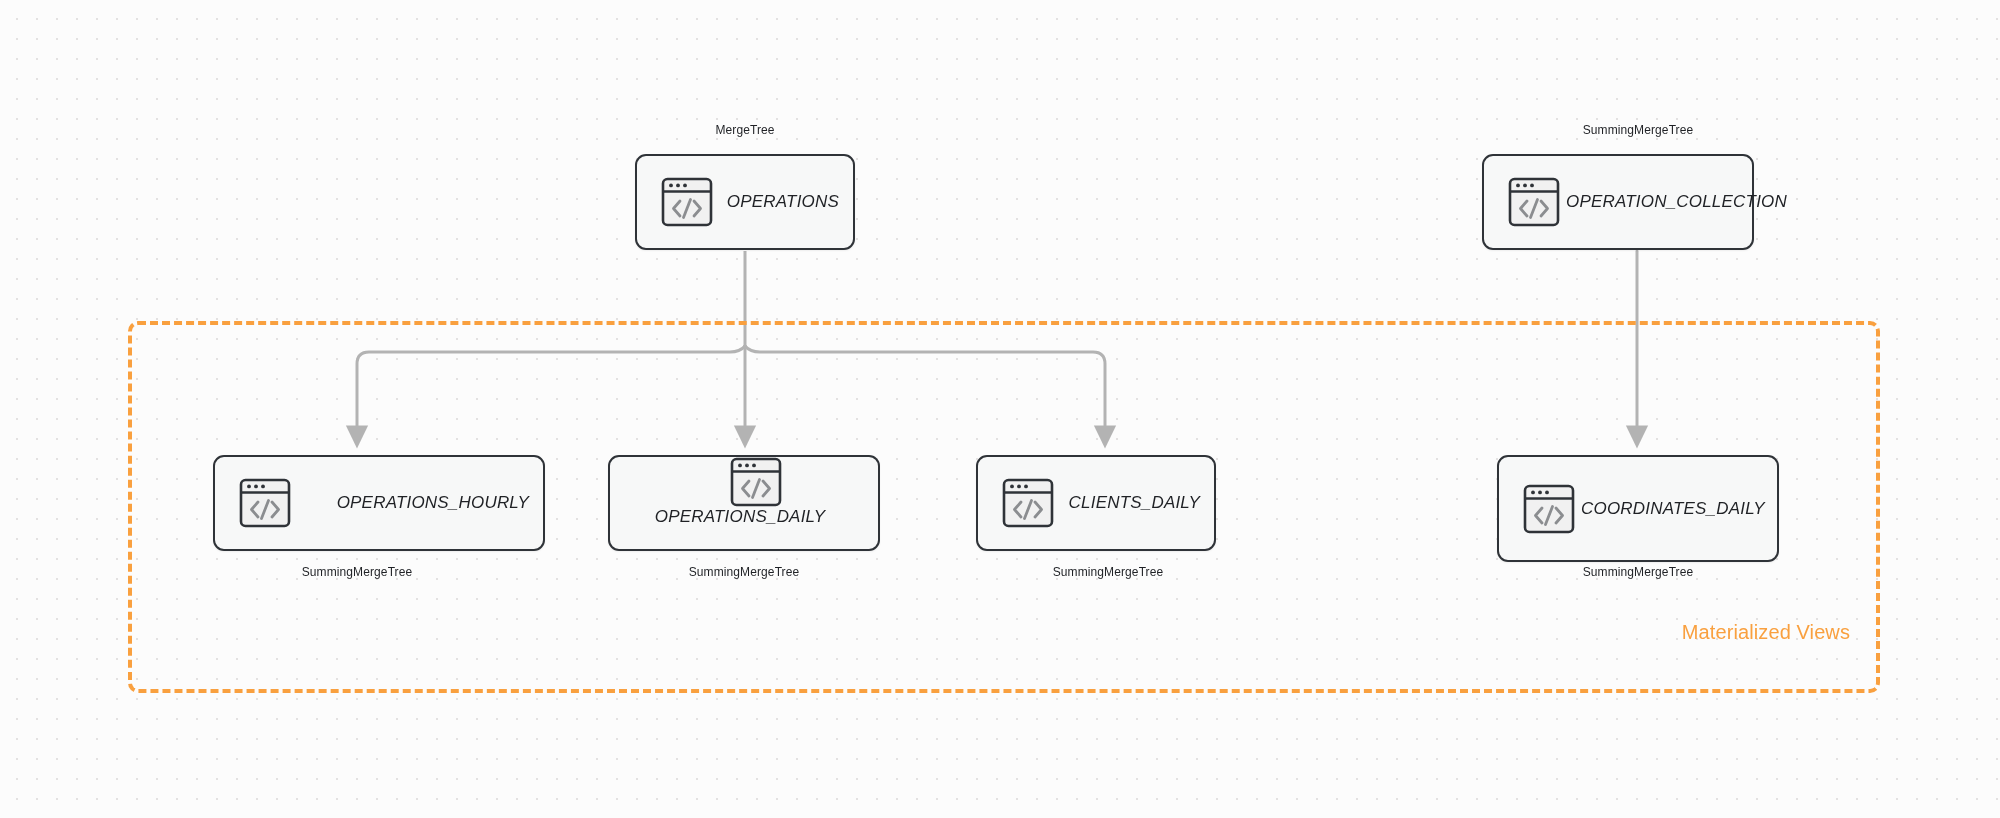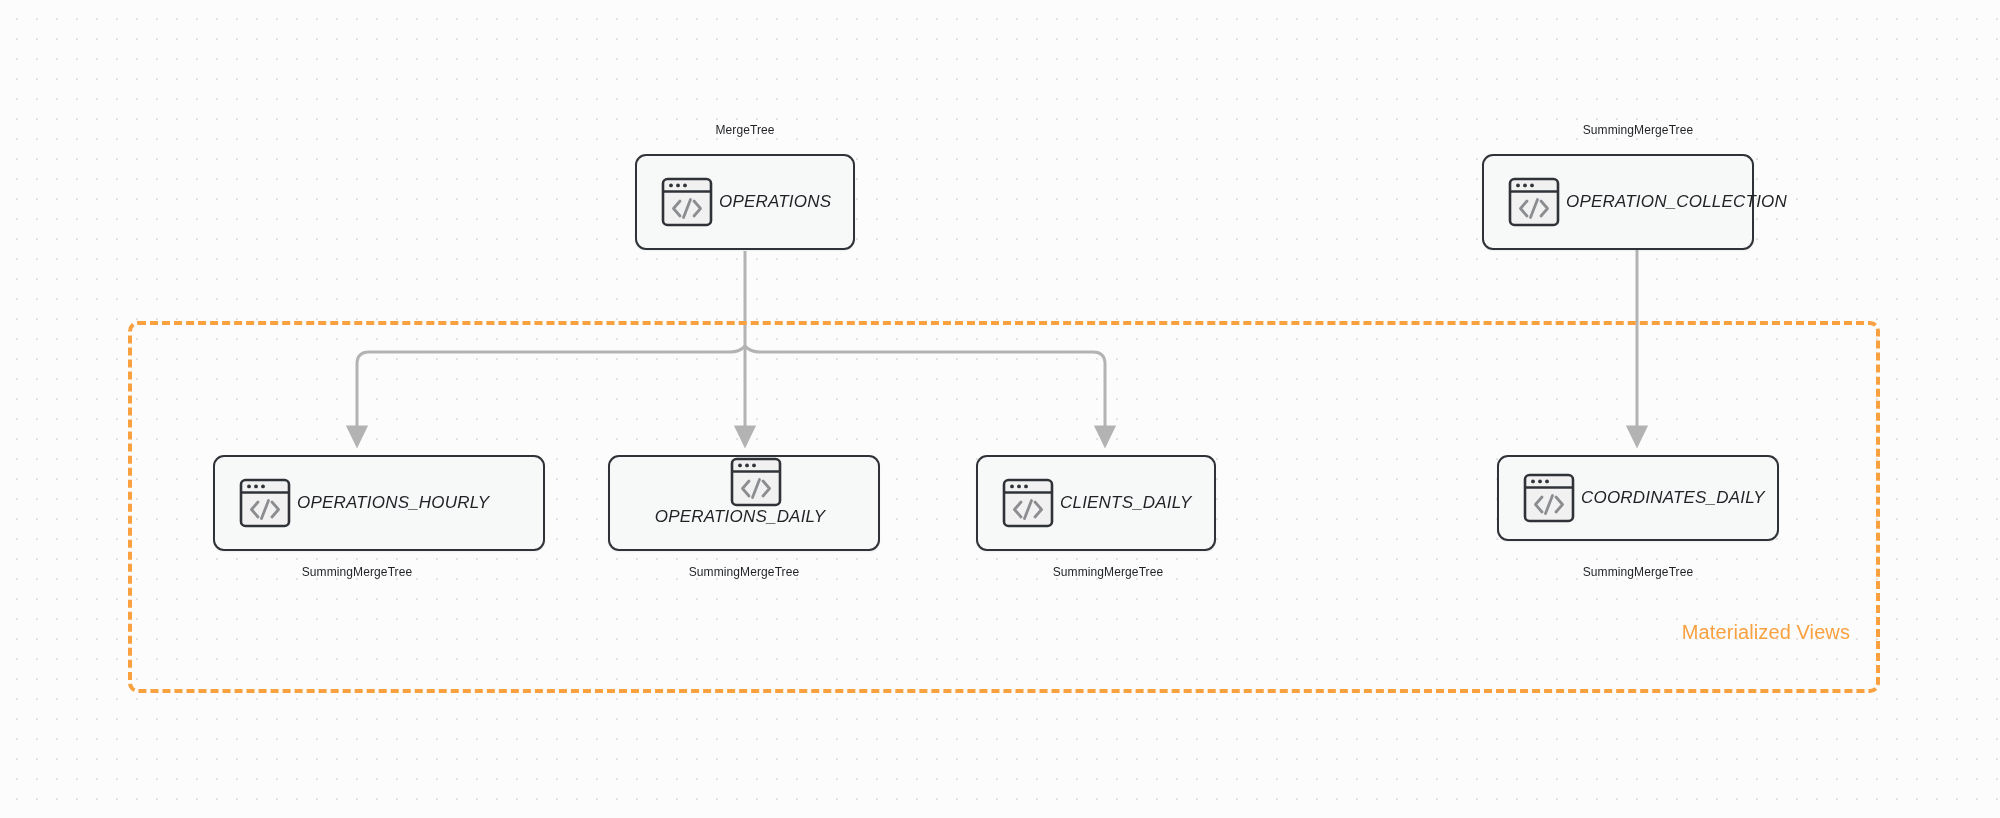--- a/index.html
+++ b/index.html
@@ -61,21 +61,21 @@
     box-shadow: 0 1px 2px rgba(0,0,0,0.06);
   }
   .node .icon-wrap {
     flex: 0 0 auto;
     margin-left: 24px;
     display: block;
     line-height: 0;
   }
   .node .node-label {
     flex: 1 1 auto;
-    text-align: left;
+    text-align: right;
     padding-left: 6px;
     padding-right: 14px;
     font-style: italic;
     font-size: 17px;
     color: #1f2125;
     letter-spacing: 0.2px;
     white-space: nowrap;
   }
 
   
@@ -178,21 +178,21 @@
             <circle cx="10" cy="8.4" r="1.9" fill="#2f3338"></circle>
             <circle cx="17" cy="8.4" r="1.9" fill="#2f3338"></circle>
             <circle cx="24" cy="8.4" r="1.9" fill="#2f3338"></circle>
             <path d="M 19 24 L 12.5 31.5 L 19 39" fill="none" stroke="#8b8d90" stroke-width="2.8" stroke-linecap="round" stroke-linejoin="round"></path>
             <path d="M 33 24 L 39.5 31.5 L 33 39" fill="none" stroke="#8b8d90" stroke-width="2.8" stroke-linecap="round" stroke-linejoin="round"></path>
             <path d="M 29.5 22.5 L 22.5 40.5" fill="none" stroke="#8b8d90" stroke-width="2.8" stroke-linecap="round"></path>
           </svg></span>
         <span class="node-label" style="color: rgb(31, 33, 37);">CLIENTS_DAILY</span>
       </div>
       <div class="engine-caption" style="color: rgb(31, 33, 37); width: 240px; left: 988px; top: 565px;">SummingMergeTree</div>
-      <div class="node" style="left: 1497px; top: 455px; width: 282px; height: 86px; background: rgb(247, 248, 248); border-color: rgb(47, 51, 56);">
+      <div class="node" style="left: 1497px; top: 455px; width: 282px; height: 107px; background: rgb(247, 248, 248); border-color: rgb(47, 51, 56);">
         <span class="icon-wrap"><svg width="52" height="50" viewBox="0 0 52 50" xmlns="http://www.w3.org/2000/svg">
             <rect x="2" y="2" width="48" height="46" rx="4.5" ry="4.5" fill="#f1f1f1" stroke="#2f3338" stroke-width="2.6"></rect>
             <path d="M 2 14.5 L 50 14.5" stroke="#2f3338" stroke-width="2.4"></path>
             <circle cx="10" cy="8.4" r="1.9" fill="#2f3338"></circle>
             <circle cx="17" cy="8.4" r="1.9" fill="#2f3338"></circle>
             <circle cx="24" cy="8.4" r="1.9" fill="#2f3338"></circle>
             <path d="M 19 24 L 12.5 31.5 L 19 39" fill="none" stroke="#8b8d90" stroke-width="2.8" stroke-linecap="round" stroke-linejoin="round"></path>
             <path d="M 33 24 L 39.5 31.5 L 33 39" fill="none" stroke="#8b8d90" stroke-width="2.8" stroke-linecap="round" stroke-linejoin="round"></path>
             <path d="M 29.5 22.5 L 22.5 40.5" fill="none" stroke="#8b8d90" stroke-width="2.8" stroke-linecap="round"></path>
           </svg></span>

